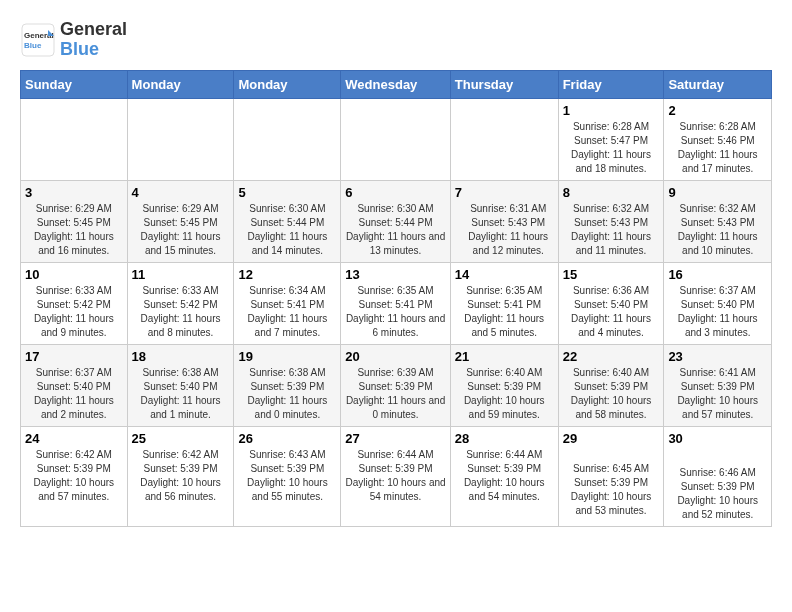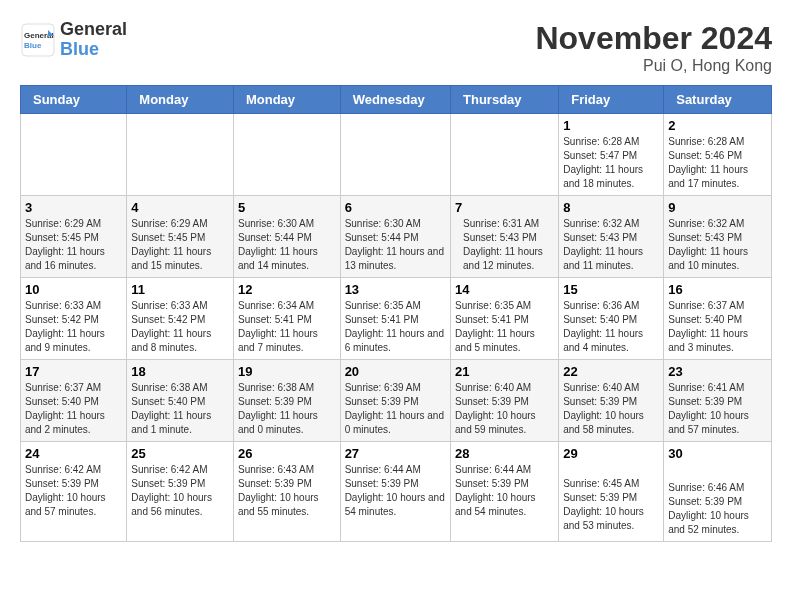--- a/index.html
+++ b/index.html
@@ -53,21 +53,21 @@
       color: #555;
     }
     table {
       width: 100%;
       border-collapse: collapse;
       font-size: 11px;
     }
     thead tr th {
       background-color: #4a7ec7;
       color: #fff;
-      padding: 6px 12px;
+      padding: 6px 4px;
       text-align: left;
       font-size: 13px;
       border: 1px solid #3a6ab5;
     }
     tbody tr td {
       border: 1px solid #ccc;
       vertical-align: top;
       padding: 4px;
       width: 113px;
       height: 80px;
@@ -79,20 +79,21 @@
     .day-num {
       font-weight: bold;
       font-size: 13px;
       display: block;
       margin-bottom: 2px;
     }
     .day-info {
       font-size: 10px;
       color: #333;
       line-height: 1.4;
+      text-align: center;
     }
     td.empty {
       background: #fff !important;
     }
   </style>
 </head>
 <body>
 
 <div class="header">
   <div class="logo">
@@ -100,24 +101,20 @@
       <rect x="2" y="2" width="32" height="32" rx="4" fill="#fff" stroke="#ddd" stroke-width="1"></rect>
       <text x="4" y="16" font-size="8" font-weight="bold" fill="#333" font-family="Arial">General</text>
       <text x="4" y="26" font-size="8" font-weight="bold" fill="#4a90d9" font-family="Arial">Blue</text>
       <polygon points="28,8 34,14 28,14" fill="#4a90d9"></polygon>
     </svg>
     <div class="logo-text">
       <span class="logo-general">General</span>
       <span class="logo-blue">Blue</span>
     </div>
   </div>
-  <div class="title-block">
-    <div class="month-title">November 2024</div>
-    <div class="location">Pui O, Hong Kong</div>
-  </div>
 </div>
 
 <table>
   <thead>
     <tr>
     <th>Sunday</th>
         <th>Monday</th>
         <th>Monday</th>
         <th>Wednesday</th>
         <th>Thursday</th>

